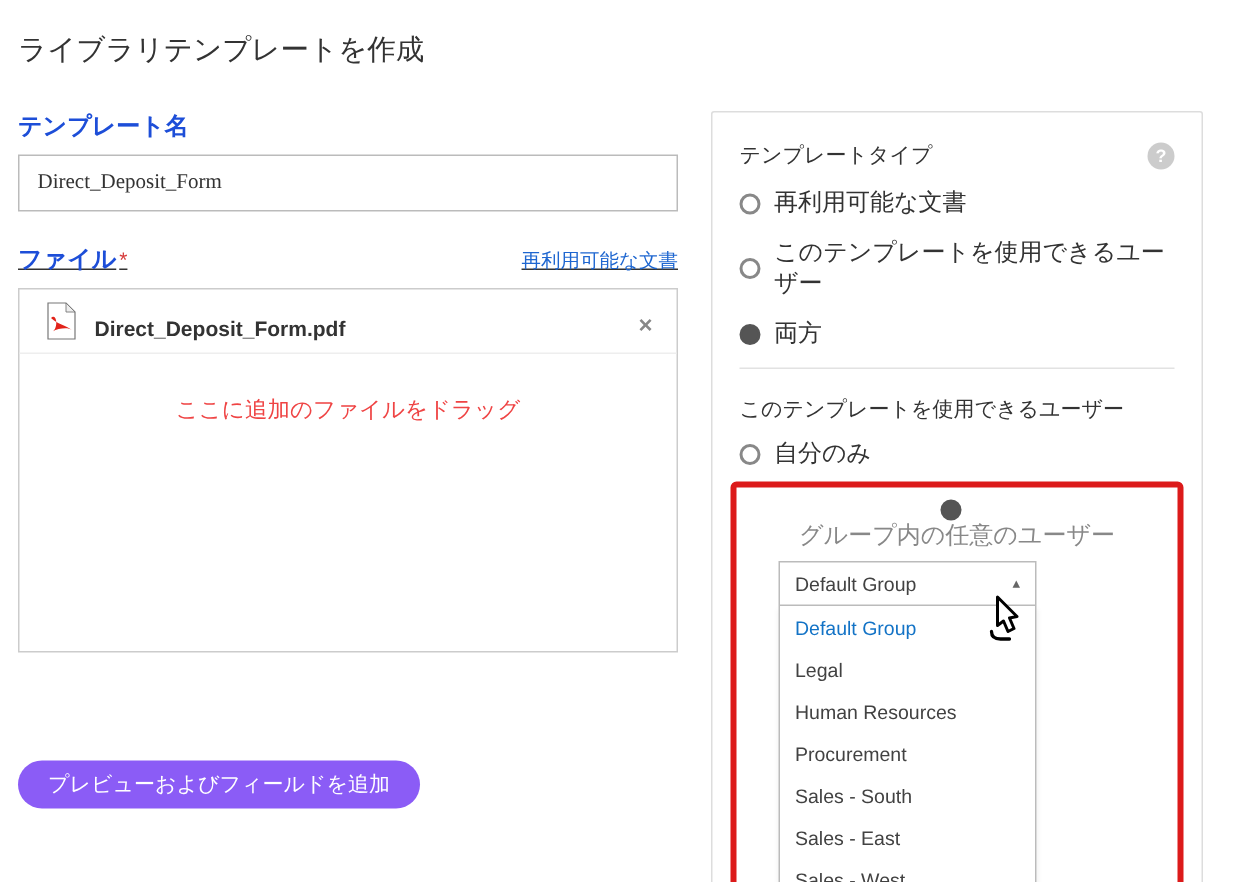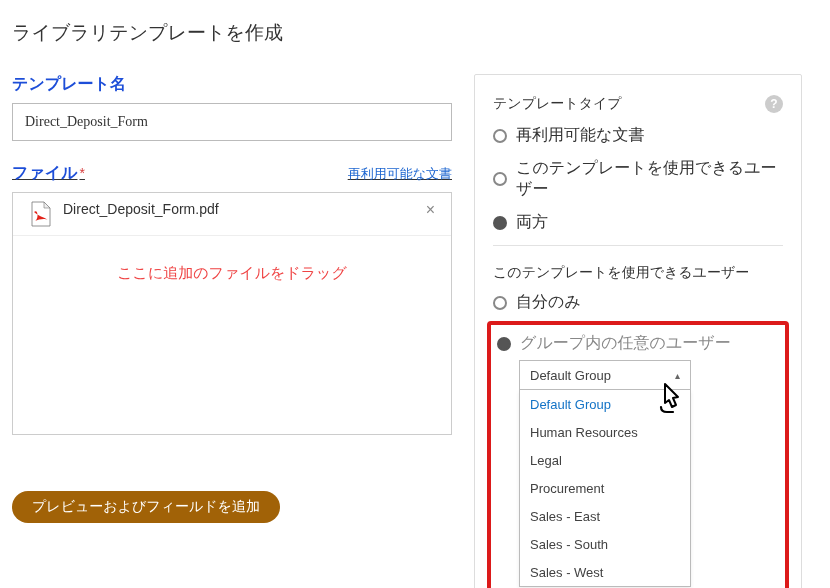--- a/index.html
+++ b/index.html
@@ -61,23 +61,24 @@
     color: #1e66d0;
     font-size: 13px;
     cursor: pointer;
   }
   .file-box {
     border: 1px solid #ccc;
     width: 100%;
   }
   .file-row {
     display: flex;
-    align-items: flex-start;
+    align-items: flex-end;
     padding: 8px 12px;
     border-bottom: 1px solid #eee;
+    font-weight: bold;
   }
   .pdf-icon {
     width: 22px;
     height: 26px;
     margin-left: 4px;
     margin-right: 12px;
     flex-shrink: 0;
   }
   .file-name {
     flex: 1;
@@ -93,22 +94,22 @@
   .drop-area {
     height: 198px;
     display: flex;
     align-items: flex-start;
     justify-content: center;
     padding-top: 28px;
     font-size: 15px;
     color: #ef4444;
   }
   .preview-btn {
-    margin-top: 56px;
-    background: #a16207;
+    margin-top: 72px;
+    background: #8b5cf6;
     color: #fff;
     border: none;
     border-radius: 18px;
     height: 32px;
     padding: 0 20px;
     font-size: 14px;
     cursor: pointer;
     font-family: inherit;
   }
   
@@ -298,41 +299,41 @@
 
       <div class="panel-heading mt">このテンプレートを使用できるユーザー</div>
 
       <div class="radio-row">
         <span class="radio-circle"></span>
         <span>自分のみ</span>
       </div>
 
       <div class="highlight-box">
 
-        <div class="radio-row disabled" style="margin-bottom:4px;">
+        <div class="radio-row disabled" style="margin-bottom:4px;flex-direction:column;">
           <span class="radio-circle filled"></span>
           <span>グループ内の任意のユーザー</span>
         </div>
 
         <div class="dropdown-wrap">
           <div class="dropdown-selected">
             <span>Default Group</span>
             <span class="dropdown-caret">▴</span>
             <svg class="cursor-icon" width="30" height="34" viewBox="0 0 30 34">
               <path d="M9 3 L9 22 L13 19 L16 26 L20 24 L17 17 L22 16 Z" fill="#fff" stroke="#000" stroke-width="2" stroke-linejoin="round"></path>
               <path d="M5 26 Q 5 31 11 31 L17 31" fill="none" stroke="#000" stroke-width="2.2" stroke-linecap="round"></path>
             </svg>
           </div>
           <div class="dropdown-list" id="dd-list">
               <div class="dropdown-option">Default Group</div>
+              <div class="dropdown-option">Legal</div>
               <div class="dropdown-option">Human Resources</div>
-              <div class="dropdown-option">Legal</div>
               <div class="dropdown-option">Procurement</div>
+              <div class="dropdown-option">Sales - South</div>
               <div class="dropdown-option">Sales - East</div>
-              <div class="dropdown-option">Sales - South</div>
               <div class="dropdown-option">Sales - West</div>
             </div>
         </div>
 
         <div class="under-org-radio">
           <span class="radio-circle"></span>
         </div>
 
       </div>
 

